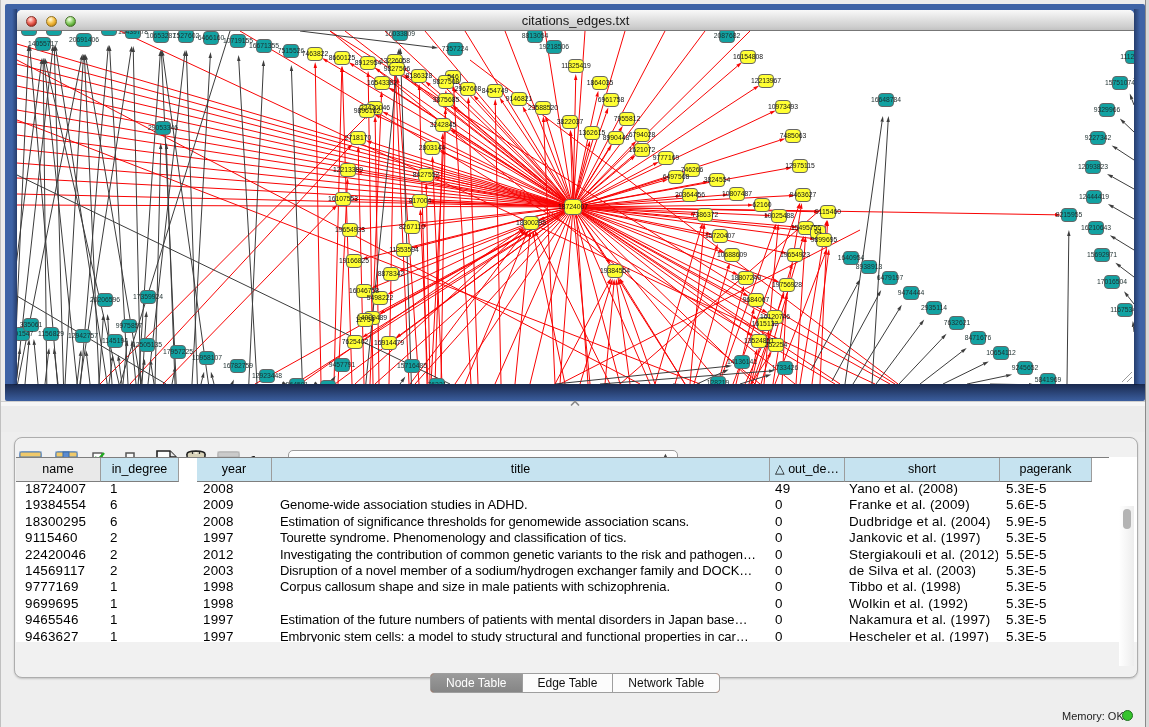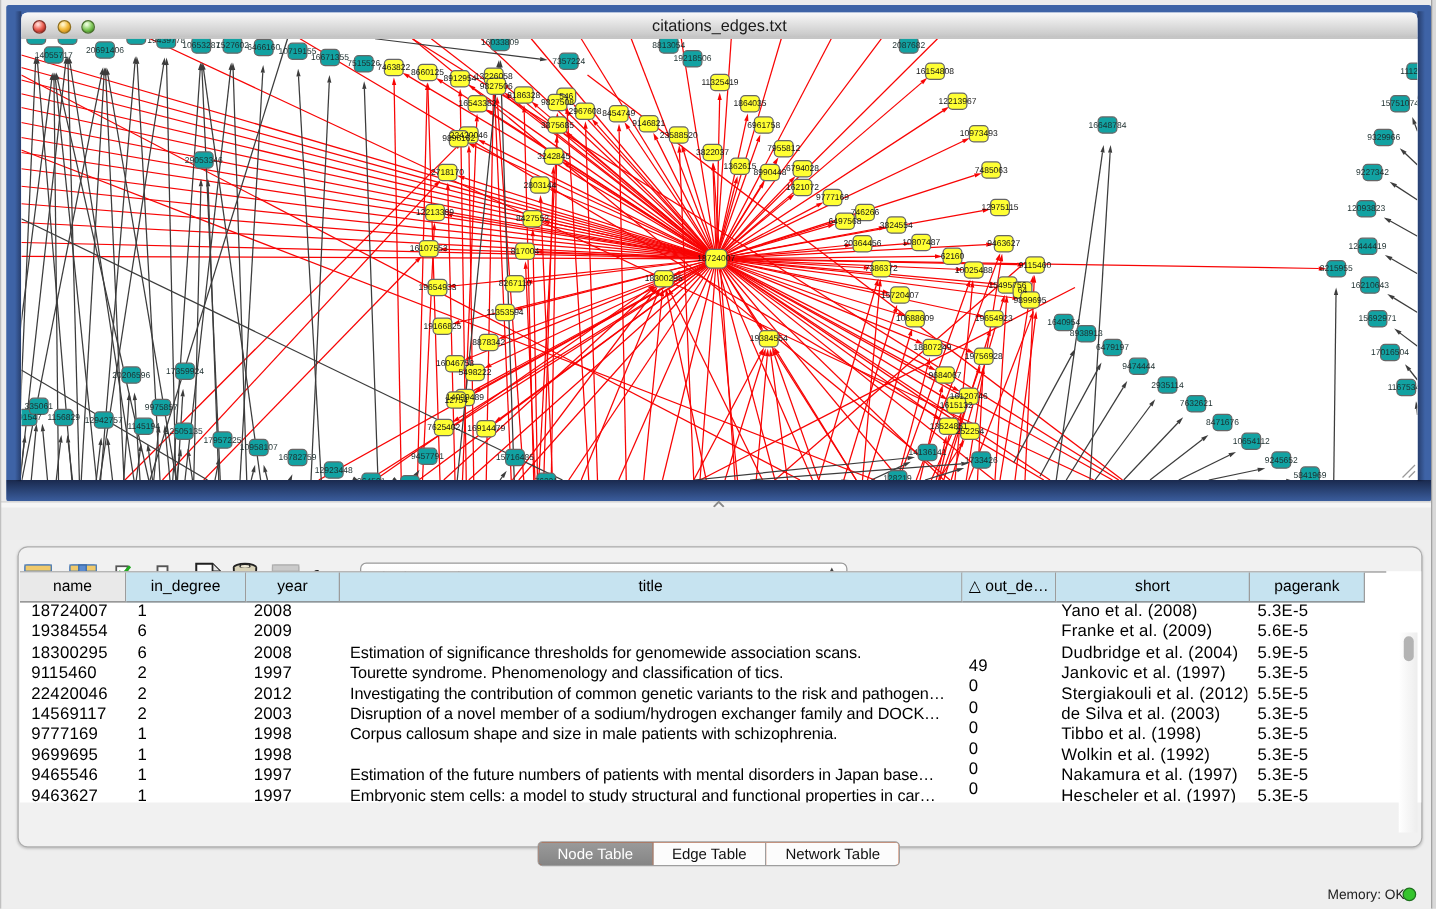--- a/index.html
+++ b/index.html
@@ -28,21 +28,21 @@
 #table { position:absolute; left:16px; top:457px; width:1121px; height:185px; background:#fff; overflow:hidden;
   font-size:12px; color:#000; }
 #thead { position:absolute; left:0; top:0; height:25px; width:1093px; background:#fff; border-top:1px solid #7e7e7e; }
 .th { position:absolute; top:0; height:24px; line-height:23px; text-align:center; border-right:1px solid #9c9c9c; border-bottom:1px solid #7e7e7e; font-size:12.5px; background:#c6e3f0; }
 .tr { position:relative; height:16.4px; line-height:16.4px; white-space:nowrap; font-size:13.4px; letter-spacing:0.2px; }
 .c { position:absolute; top:0; height:16.4px; overflow:hidden; }
 .c0 { left:25px;  width:74px; }
 .c1 { left:110px; width:85px; }
 .c2 { left:203px; width:67px; }
 .c3 { left:280px; width:488px; font-size:13px; letter-spacing:-0.1px; }
-.c4 { left:775px; width:68px;margin-top:44px; }
+.c4 { left:775px; width:68px; }
 .c5 { left:849px; width:149px; }
 .c6 { left:1006px; width:85px; }
 #scroll { position:absolute; left:1119px; top:506px; width:15px; height:160px; background:linear-gradient(90deg,#ffffff,#ededed); }
 #thumb { position:absolute; left:1122.5px; top:509px; width:8px; height:20px; background:#b3b3b3; border-radius:4px; }
 #tabs { position:absolute; left:430px; top:673px; height:20px; display:flex; border:1px solid #9e9e9e; border-radius:4px; overflow:hidden; background:#c2410c; font-size:12px; }
 .tab { padding:0 15px; line-height:19px; color:#111; border-right:1px solid #9e9e9e; background:#fcfcfc;}
 .tab.sel { background:linear-gradient(#9a9a9a,#858585); color:#fff; }
 .tab:last-child { border-right:none; }
 #mem { position:absolute; left:1062px; top:710px; font-size:11px; color:#222; }
 #memdot { position:absolute; left:1122px; top:710px; width:11px; height:11px; border-radius:50%; background:#35c42d; border:1px solid #1d701d; }
@@ -915,40 +915,41 @@
 
   <g transform="translate(228,0)">
     <text x="2" y="20" font-family="Liberation Serif, serif" font-style="italic" font-weight="bold" font-size="17" fill="#111">f</text>
     <text x="9" y="19" font-family="Liberation Serif, serif" font-style="italic" font-size="12" fill="#111">(x)</text>
   </g>
 </svg>
 <div id="combo">citations_edges.txt<span class="ar">▲<br>▼</span></div>
 <div id="table">
   <div id="thead">
     <span class="th" style="left:0;width:85px;background:#e9e9e9;">name</span>
-    <span class="th" style="left:85px;width:96px;">in_degree</span>
+    <span class="th" style="left:85px;width:78px;">in_degree</span>
     <span class="th" style="left:181px;width:75px;">year</span>
     <span class="th" style="left:256px;width:498px;">title</span>
     <span class="th" style="left:754px;width:75px;">△ out_de…</span>
     <span class="th" style="left:829px;width:155px;">short</span>
     <span class="th" style="left:984px;width:92px;">pagerank</span>
   </div>
   <div style="position:absolute;left:-16px;top:24px;width:1137px;">
 <div class="tr">
         <span class="c c0">18724007</span>
         <span class="c c1">1</span>
         <span class="c c2">2008</span>
         <span class="c c4">49</span>
         <span class="c c5">Yano et al. (2008)</span>
         <span class="c c6">5.3E‑5</span>
       </div>
 <div class="tr">
         <span class="c c0">19384554</span>
         <span class="c c1">6</span>
         <span class="c c2">2009</span>
+        <span class="c c3">Genome‑wide association studies in ADHD.</span>
         <span class="c c4">0</span>
         <span class="c c5">Franke et al. (2009)</span>
         <span class="c c6">5.6E‑5</span>
       </div>
 <div class="tr">
         <span class="c c0">18300295</span>
         <span class="c c1">6</span>
         <span class="c c2">2008</span>
         <span class="c c3">Estimation of significance thresholds for genomewide association scans.</span>
         <span class="c c4">0</span>

